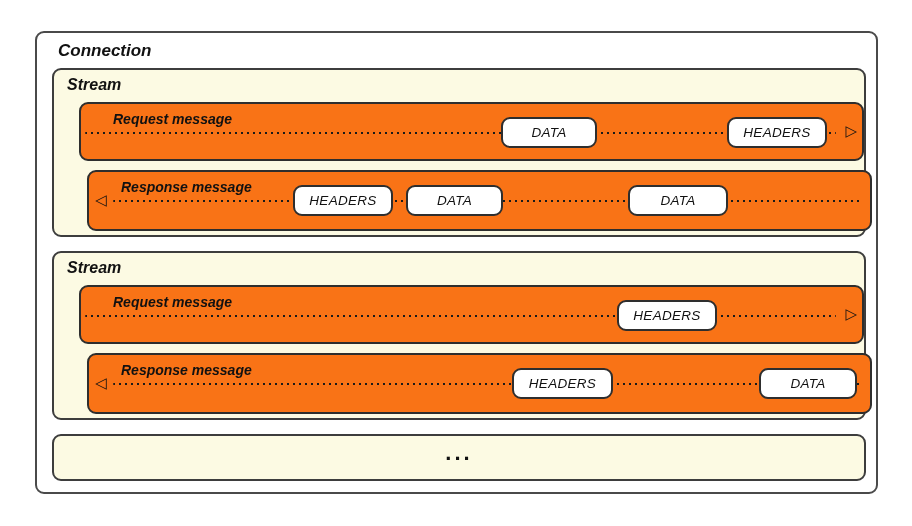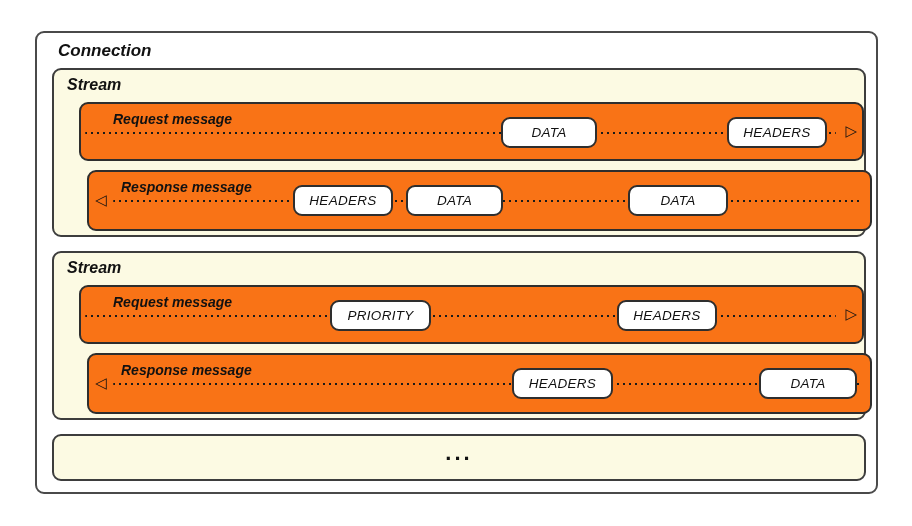--- a/index.html
+++ b/index.html
@@ -91,21 +91,20 @@
         <div class="frame" style="left:539px;width:100px;">DATA</div>
       </div>
     </div>
 
     <div class="stream-box s2">
       <div class="stream-title">Stream</div>
 
       <div class="lane request">
         <div class="lane-label">Request message</div>
         <div class="dotline"></div>
-        <div class="frame" style="left:249px;width:101px;">PRIORITY</div>
         <div class="frame" style="left:536px;width:100px;">HEADERS</div>
         <div class="arrow right">▷</div>
       </div>
 
       <div class="lane response">
         <div class="lane-label">Response message</div>
         <div class="dotline"></div>
         <div class="arrow left">◁</div>
         <div class="frame" style="left:423px;width:101px;">HEADERS</div>
         <div class="frame" style="left:670px;width:98px;">DATA</div>

